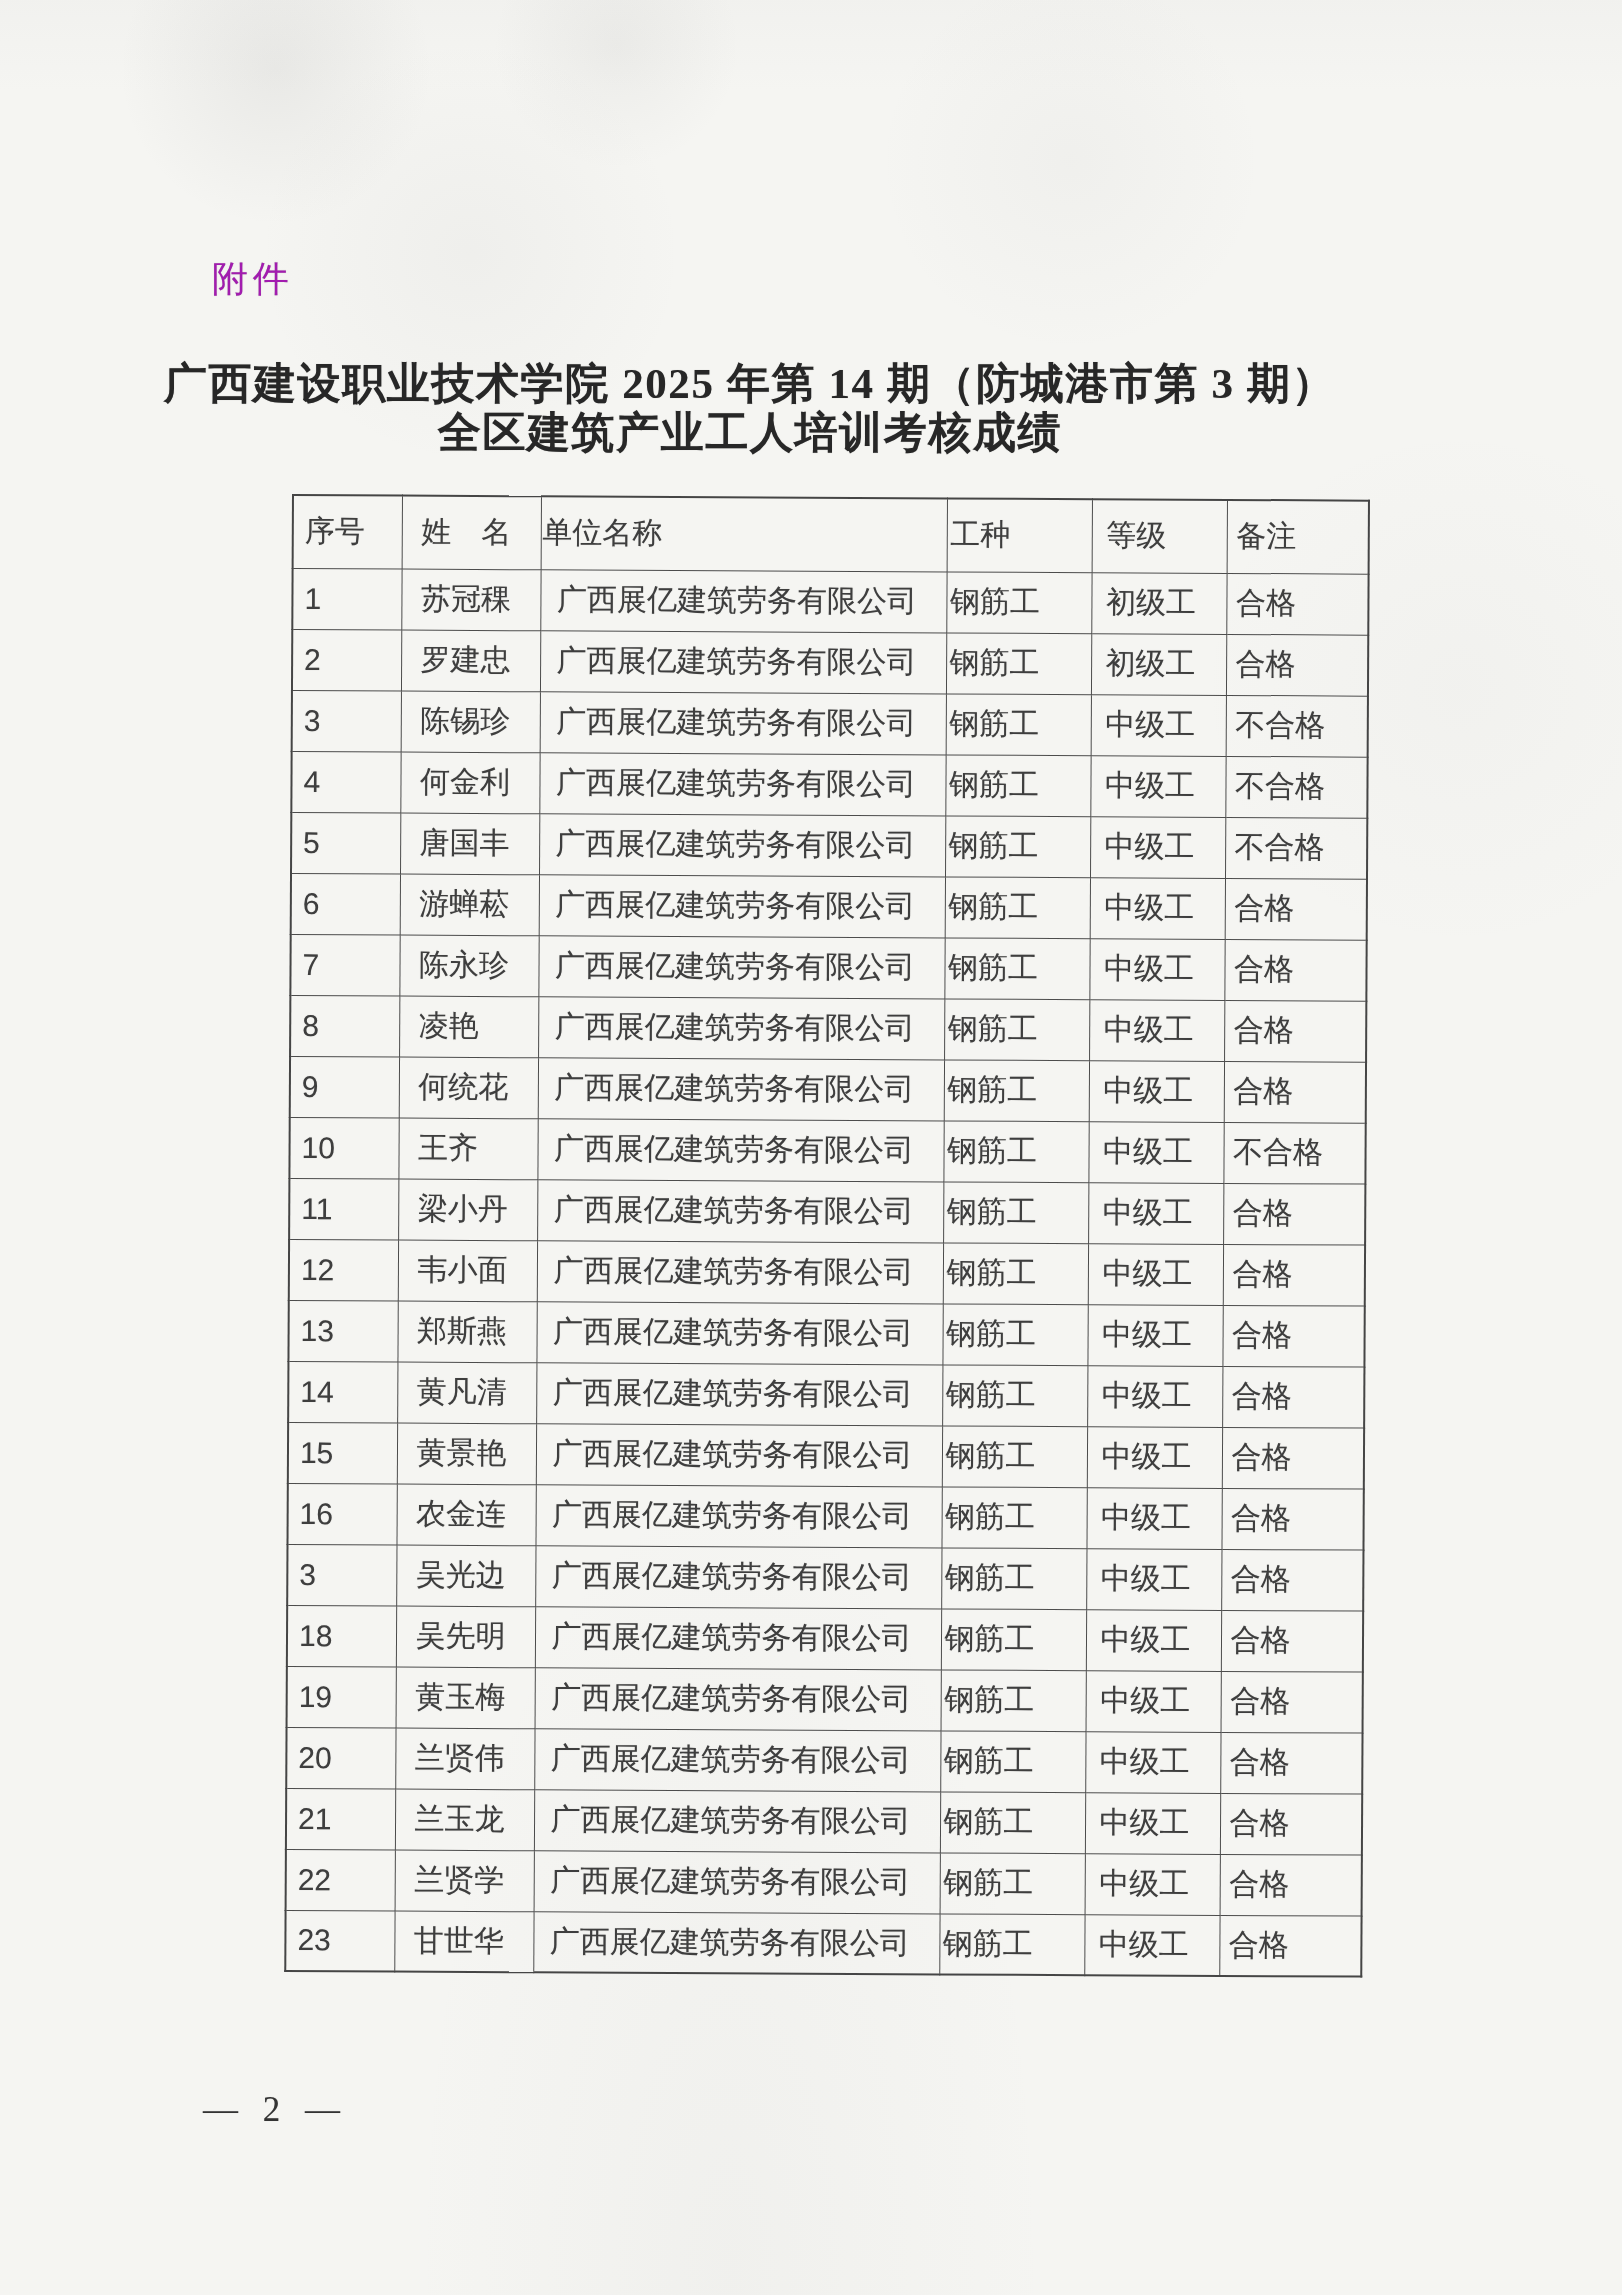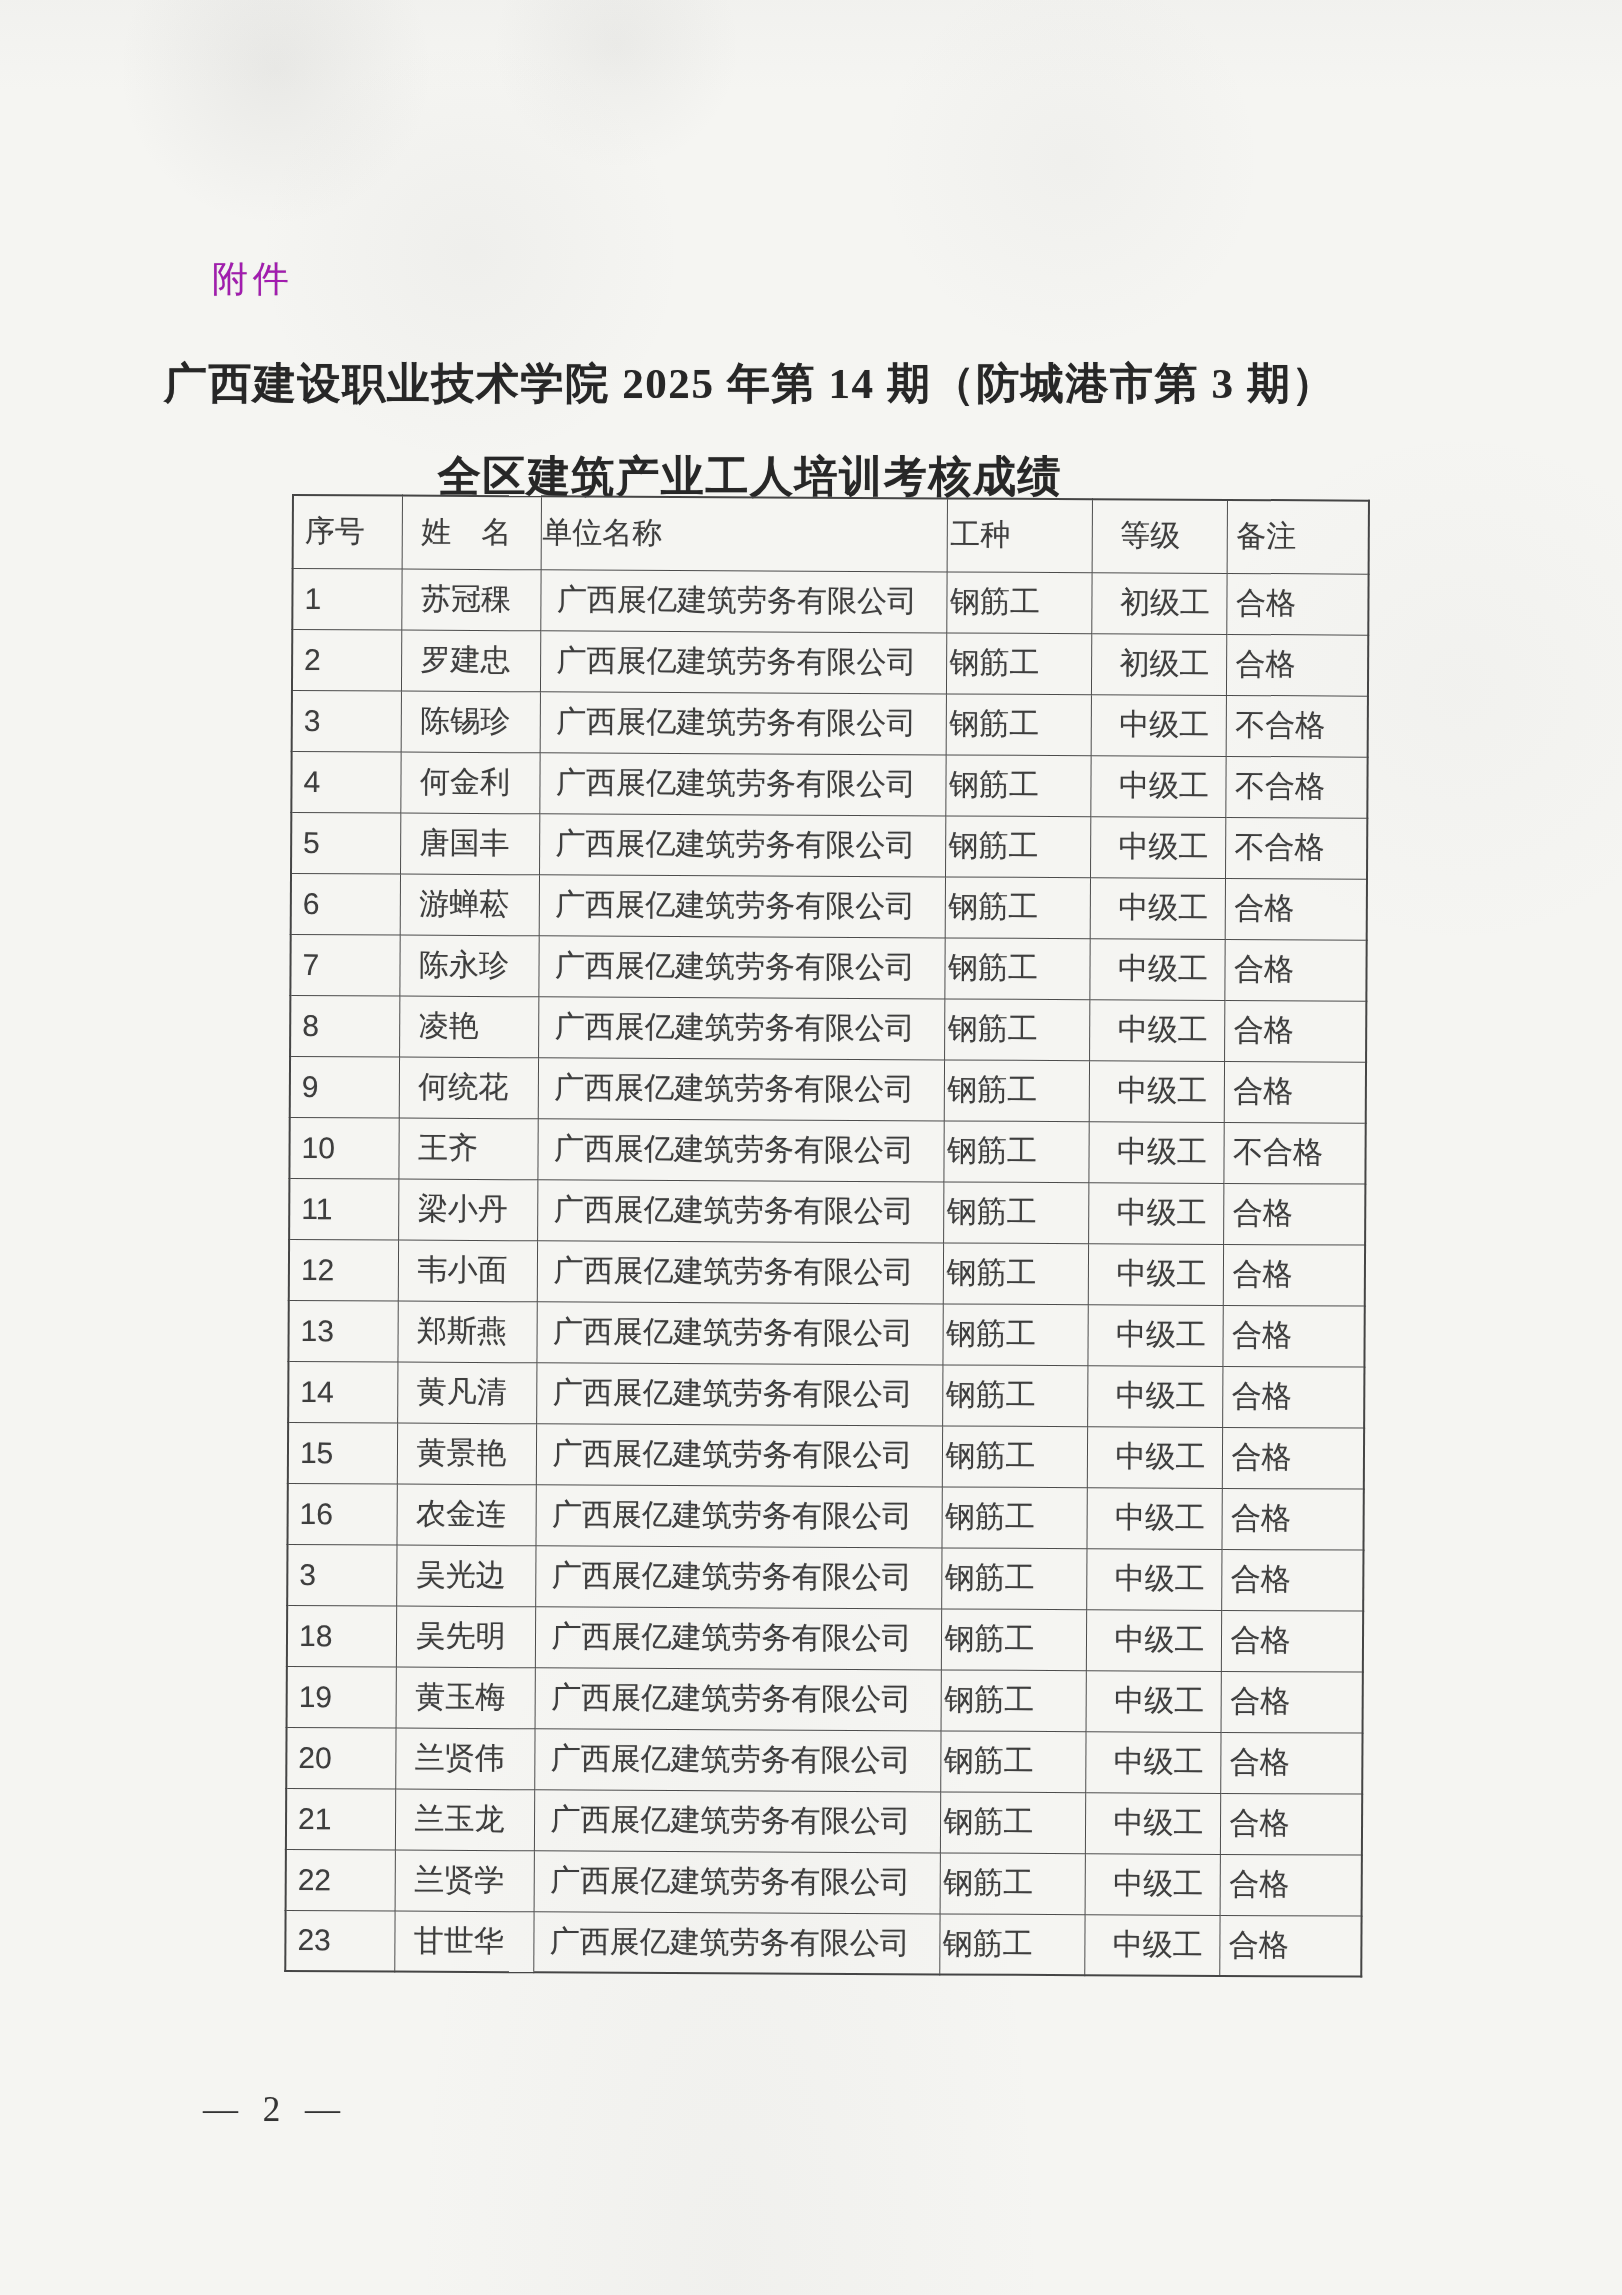--- a/index.html
+++ b/index.html
@@ -44,21 +44,21 @@
     width: 1500px;
     text-align: center;
     font-weight: 700;
     font-size: 43px;
     color: #272727;
     letter-spacing: 1.6px;
     text-shadow: 0 0 0.8px rgba(40,40,40,0.4);
     white-space: nowrap;
   }
   .doc-title-line1 { top: 355px; }
-  .doc-title-line2 { top: 448px; }
+  .doc-title-line2 { top: 404px; }
 
   .table-wrap {
     position: absolute;
     left: 292px;
     top: 494px;
     width: 1076px;
     transform: rotate(0.3deg);
     transform-origin: top left;
   }
   table.results {
@@ -86,21 +86,21 @@
   .col-company { width: 406px; }
   .col-trade   { width: 145px; }
   .col-level   { width: 135px; }
   .col-remark  { width: 142px; }
 
   th.h-index,  td.cell-index   { padding-left: 11px; font-family: Liberation Mono, monospace; }
   th.h-name,   td.cell-name    { padding-left: 19px; }
   th.h-company                 { text-align: center; }
   td.cell-company              { padding-left: 16px; }
   th.h-trade,  td.cell-trade   { padding-left: 3px; }
-  th.h-level,  td.cell-level   { padding-left: 28px; }
+  th.h-level,  td.cell-level   { padding-left: 14px; }
   th.h-remark, td.cell-remark  { padding-left: 9px; }
 
   td.cell-index {
     font-family: "Liberation Sans", "DejaVu Sans", sans-serif;
     font-size: 29px;
     color: #373737;
   }
 
   .page-number {
     position: absolute;

